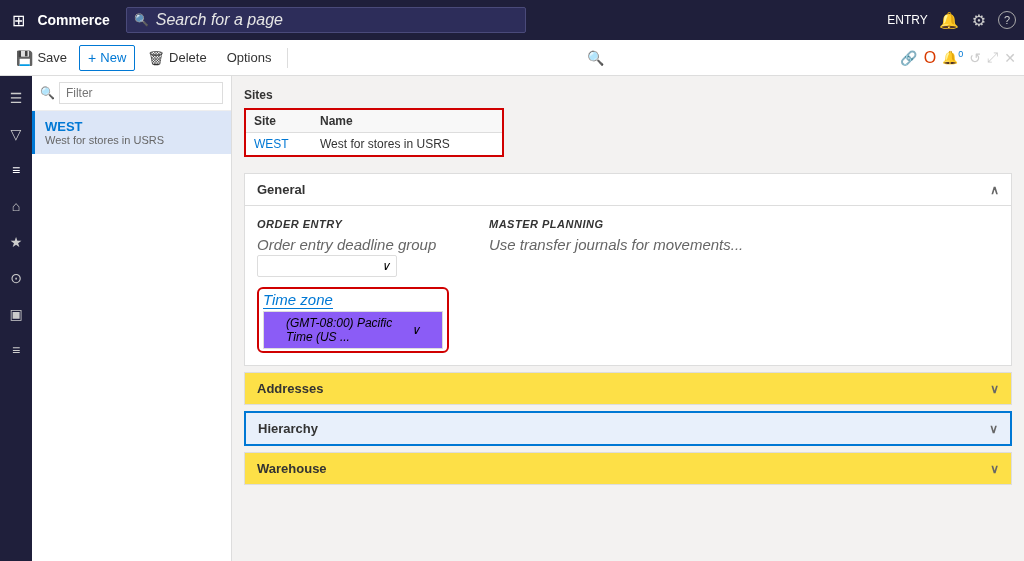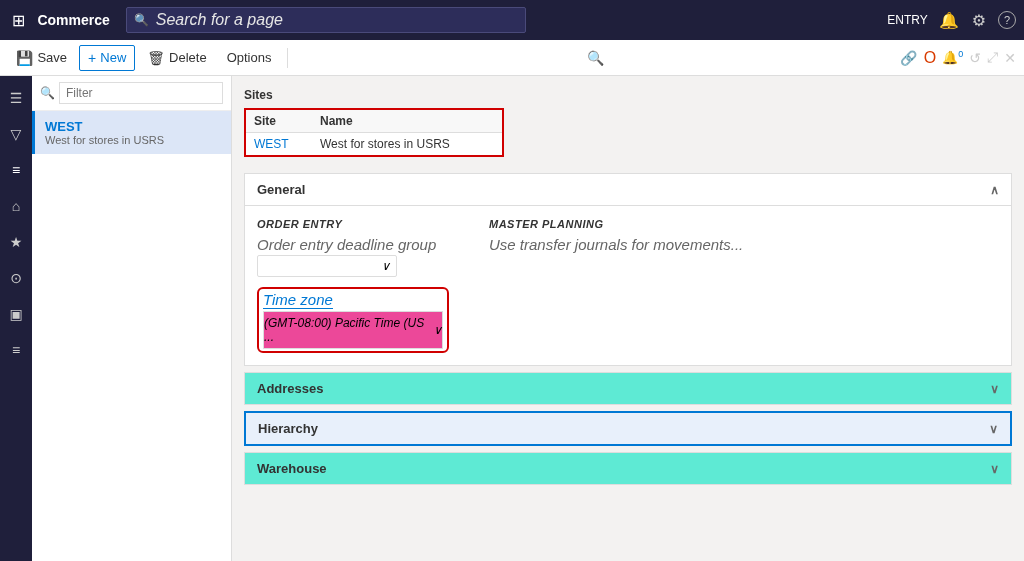--- a/index.html
+++ b/index.html
@@ -266,22 +266,22 @@
     }
 
     .timezone-wrapper {
       border: 2px solid #d00000;
       display: inline-block;
       border-radius: 6px;
       margin-top: 10px;
     }
     .timezone-select {
       border: 1px solid #ddd;
-      background: #ec4899;
-      padding: 4px 0;
+      background: #8b5cf6;
+      padding: 4px 22px;
       font-size: 12px;
       width: 180px;
       display: flex;
       align-items: center;
       justify-content: space-between;
       cursor: pointer;
     }
 
     .toggle-wrapper {
       display: flex;
@@ -303,21 +303,21 @@
       background: #999;
       border-radius: 50%;
       position: absolute;
       top: 1px;
       left: 1px;
     }
     .toggle-label { font-size: 12px; color: #333; }
 
     
     .collapsed-section {
-      background: #5eead4;
+      background: #fde047;
       border: 1px solid #ddd;
       margin-bottom: 6px;
     }
     .hierarchy-section {
       background: #e8f0fb;
       border: 2px solid #0078d4;
     }
 
     
     .top-bar-window-area {

